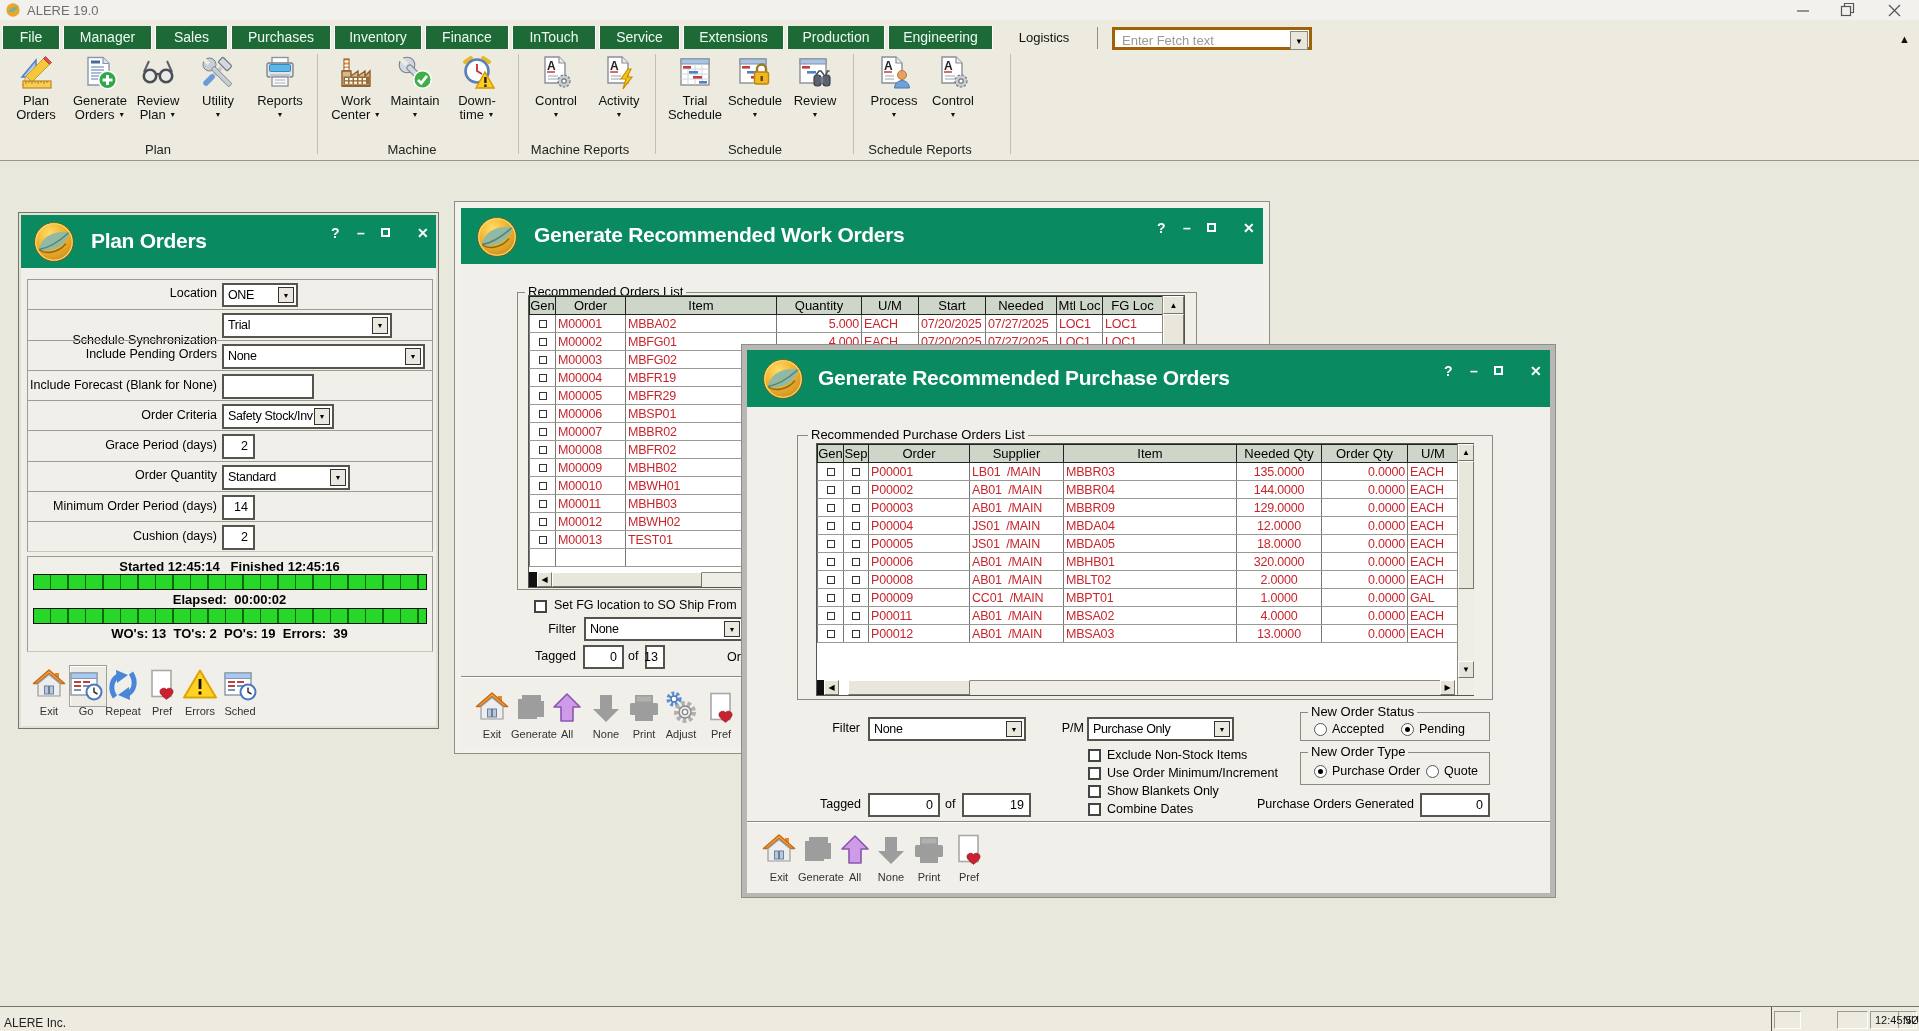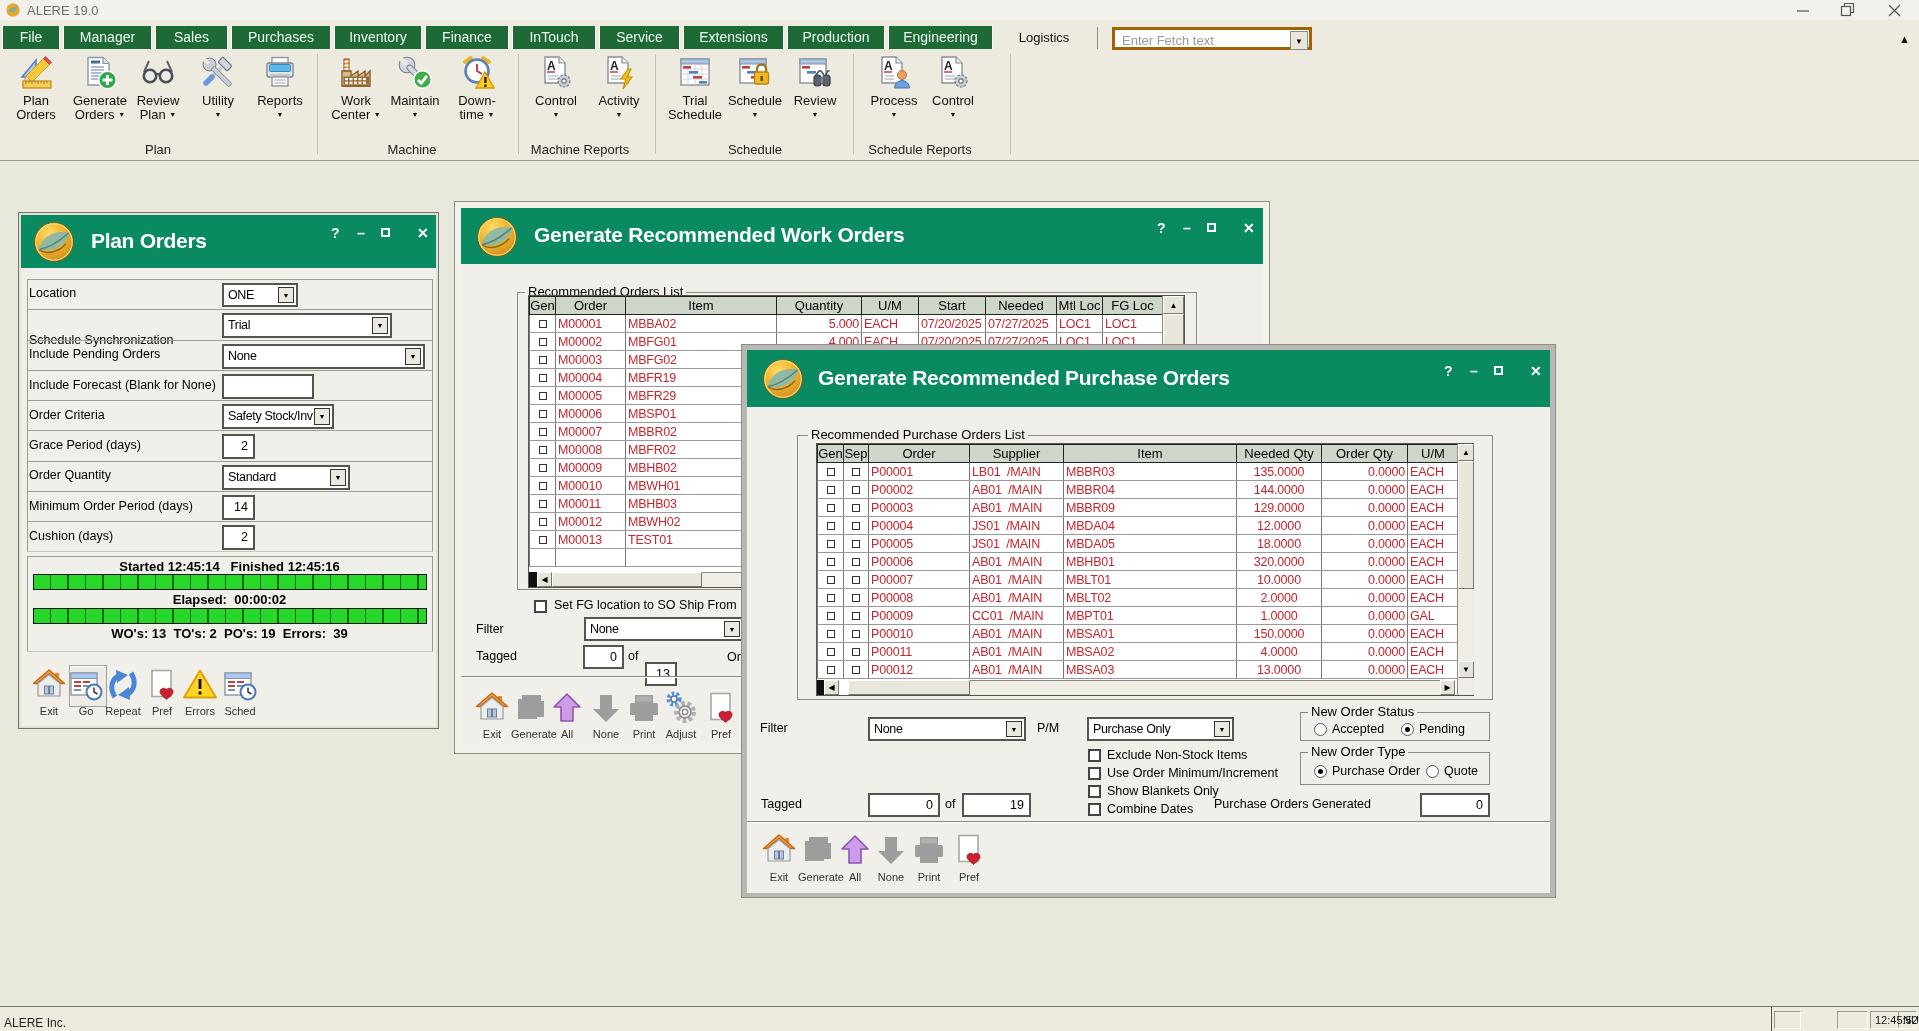--- a/index.html
+++ b/index.html
@@ -47,21 +47,21 @@
 .fld { position:absolute; background:#fff; border:2px solid #55554e; }
 .fld .val { position:absolute; left:4px; top:3px; font-size:12.5px; letter-spacing:-0.35px; color:#000; white-space:nowrap; }
 .fld .valr { position:absolute; right:5px; top:3px; font-size:12.5px; color:#000; }
 .fld .btn { position:absolute; right:2px; top:2px; bottom:2px; width:16px; background:#EBE9DF; border:1px solid #333; text-align:center; font-size:7px; color:#000; display:flex; align-items:center; justify-content:center; }
 .gbox { position:absolute; border:1px solid #8A8A82; }
 .glabel { position:absolute; background:#F0EFEA; font-size:13px; color:#000; padding:0 3px; }
 .cb { position:absolute; width:13px; height:13px; background:#fff; border:2px solid #444; }
 .radio { position:absolute; width:13px; height:13px; background:#fff; border:1px solid #555; border-radius:50%; }
 .radio.sel:after { content:""; position:absolute; left:3px; top:3px; width:5px; height:5px; background:#000; border-radius:50%; }
 .lab { position:absolute; font-size:12.5px; color:#000; white-space:nowrap; }
-.labr { position:absolute; font-size:12.5px; color:#000; white-space:nowrap; text-align:left; }
+.labr { position:absolute; font-size:12.5px; color:#000; white-space:nowrap; text-align:right; }
 
 
 table.grid { position:absolute; border-collapse:collapse; table-layout:fixed; background:#fff; }
 table.grid th { background:#CDD6C9; border:1px solid #222; font-size:13px; font-weight:normal; color:#000; height:18px; padding:0; overflow:hidden; }
 table.grid td { border-left:1px solid #777; border-right:1px solid #777; border-top:1px solid #9a9a94; border-bottom:1px solid #9a9a94; font-size:12.5px; letter-spacing:-0.2px; color:#C8252C; height:18px; padding:0 2px; white-space:nowrap; overflow:hidden; }
 .cbc { display:block; width:8px; height:8px; border:1.5px solid #333; background:#fff; margin:0 auto; }
 .toolbar-lbl { position:absolute; font-size:11px; color:#333; text-align:center; }
 .sepline { position:absolute; height:2px; border-top:1px solid #888; border-bottom:1px solid #fff; }
 .scrt { position:absolute; background:#EFEDE6; border:1px solid #8a8a82; }
 .scrb { position:absolute; background:#E6E4D9; border:1px solid; border-color:#fff #77776f #77776f #fff; display:flex; align-items:center; justify-content:center; font-size:8px; color:#000; }
@@ -738,21 +738,21 @@
   <div class="labr" style="left:21px;top:420px;width:100px">Filter</div>
   <div class="fld" style="left:129px;top:415px;width:160px;height:24px">
       <span class="val">None</span>
       <span class="btn">▼</span>
     </div>
   <div class="labr" style="left:21px;top:447px;width:100px">Tagged</div>
   <div class="fld" style="left:128px;top:443px;width:41px;height:24px">
       <span class="valr">0</span>
     </div>
   <div class="lab" style="left:173px;top:447px">of</div>
-  <div class="fld" style="left:190px;top:460px;width:32px;height:24px">
+  <div class="fld" style="left:190px;top:443px;width:20px;height:24px">
       <span class="valr">13</span>
     </div>
   <div class="lab" style="left:272px;top:448px">Orders Generated</div>
   <div class="sepline" style="left:6px;top:474px;width:802px"></div>
 
   <svg class="tbi" style="left:20px;top:489px">
       <use href="#sym-exit"></use>
     </svg>
   <svg class="tbi" style="left:59px;top:489px">
       <use href="#sym-gen"></use>
@@ -905,68 +905,40 @@
             <td style="text-align:right">0.0000</td>
             <td>EACH</td>
           </tr>
       <tr>
             <td>
               <span class="cbc"></span>
             </td>
             <td>
               <span class="cbc"></span>
             </td>
-            <td>P00007</td>
-            <td>AB01&nbsp; /MAIN</td>
-            <td>MBLT01</td>
-            <td style="text-align:center">10.0000</td>
-            <td style="text-align:right">0.0000</td>
-            <td>EACH</td>
-          </tr>
-      <tr>
-            <td>
-              <span class="cbc"></span>
-            </td>
-            <td>
-              <span class="cbc"></span>
-            </td>
             <td>P00008</td>
             <td>AB01&nbsp; /MAIN</td>
             <td>MBLT02</td>
             <td style="text-align:center">2.0000</td>
             <td style="text-align:right">0.0000</td>
             <td>EACH</td>
           </tr>
       <tr>
             <td>
               <span class="cbc"></span>
             </td>
             <td>
               <span class="cbc"></span>
             </td>
             <td>P00009</td>
             <td>CC01&nbsp; /MAIN</td>
             <td>MBPT01</td>
             <td style="text-align:center">1.0000</td>
             <td style="text-align:right">0.0000</td>
             <td>GAL</td>
-          </tr>
-      <tr>
-            <td>
-              <span class="cbc"></span>
-            </td>
-            <td>
-              <span class="cbc"></span>
-            </td>
-            <td>P00010</td>
-            <td>AB01&nbsp; /MAIN</td>
-            <td>MBSA01</td>
-            <td style="text-align:center">150.0000</td>
-            <td style="text-align:right">0.0000</td>
-            <td>EACH</td>
           </tr>
       <tr>
             <td>
               <span class="cbc"></span>
             </td>
             <td>
               <span class="cbc"></span>
             </td>
             <td>P00011</td>
             <td>AB01&nbsp; /MAIN</td>

